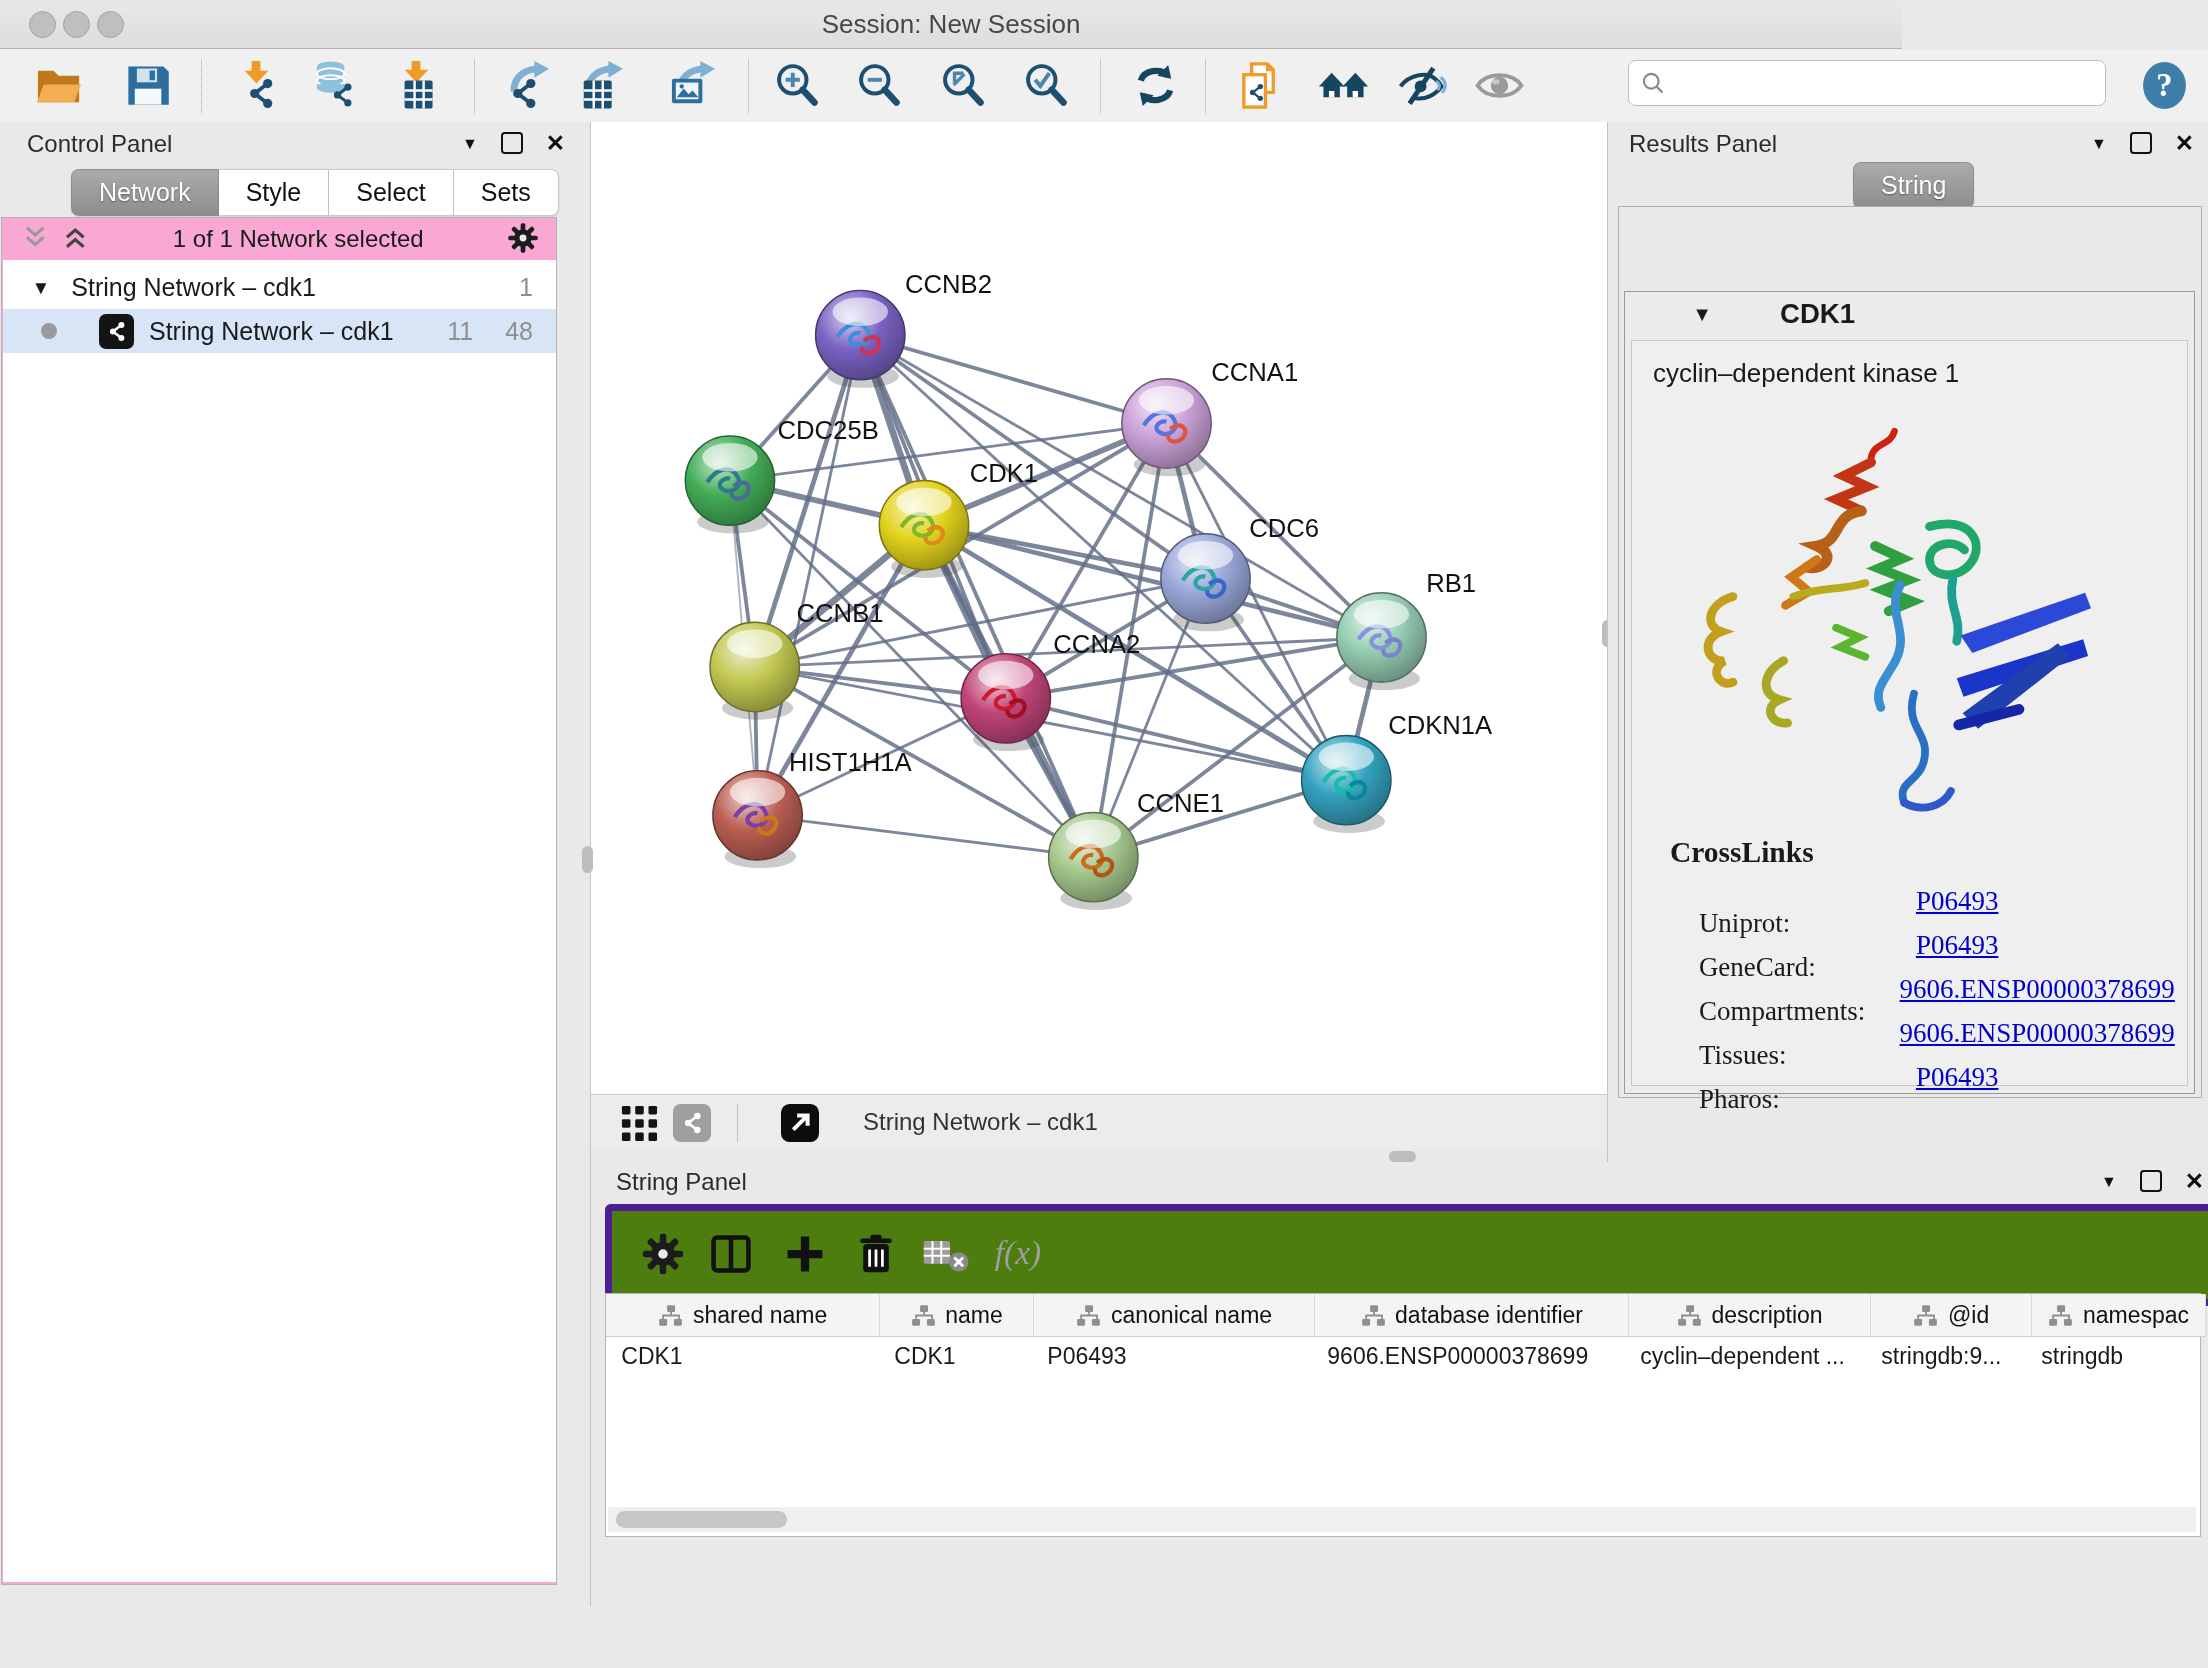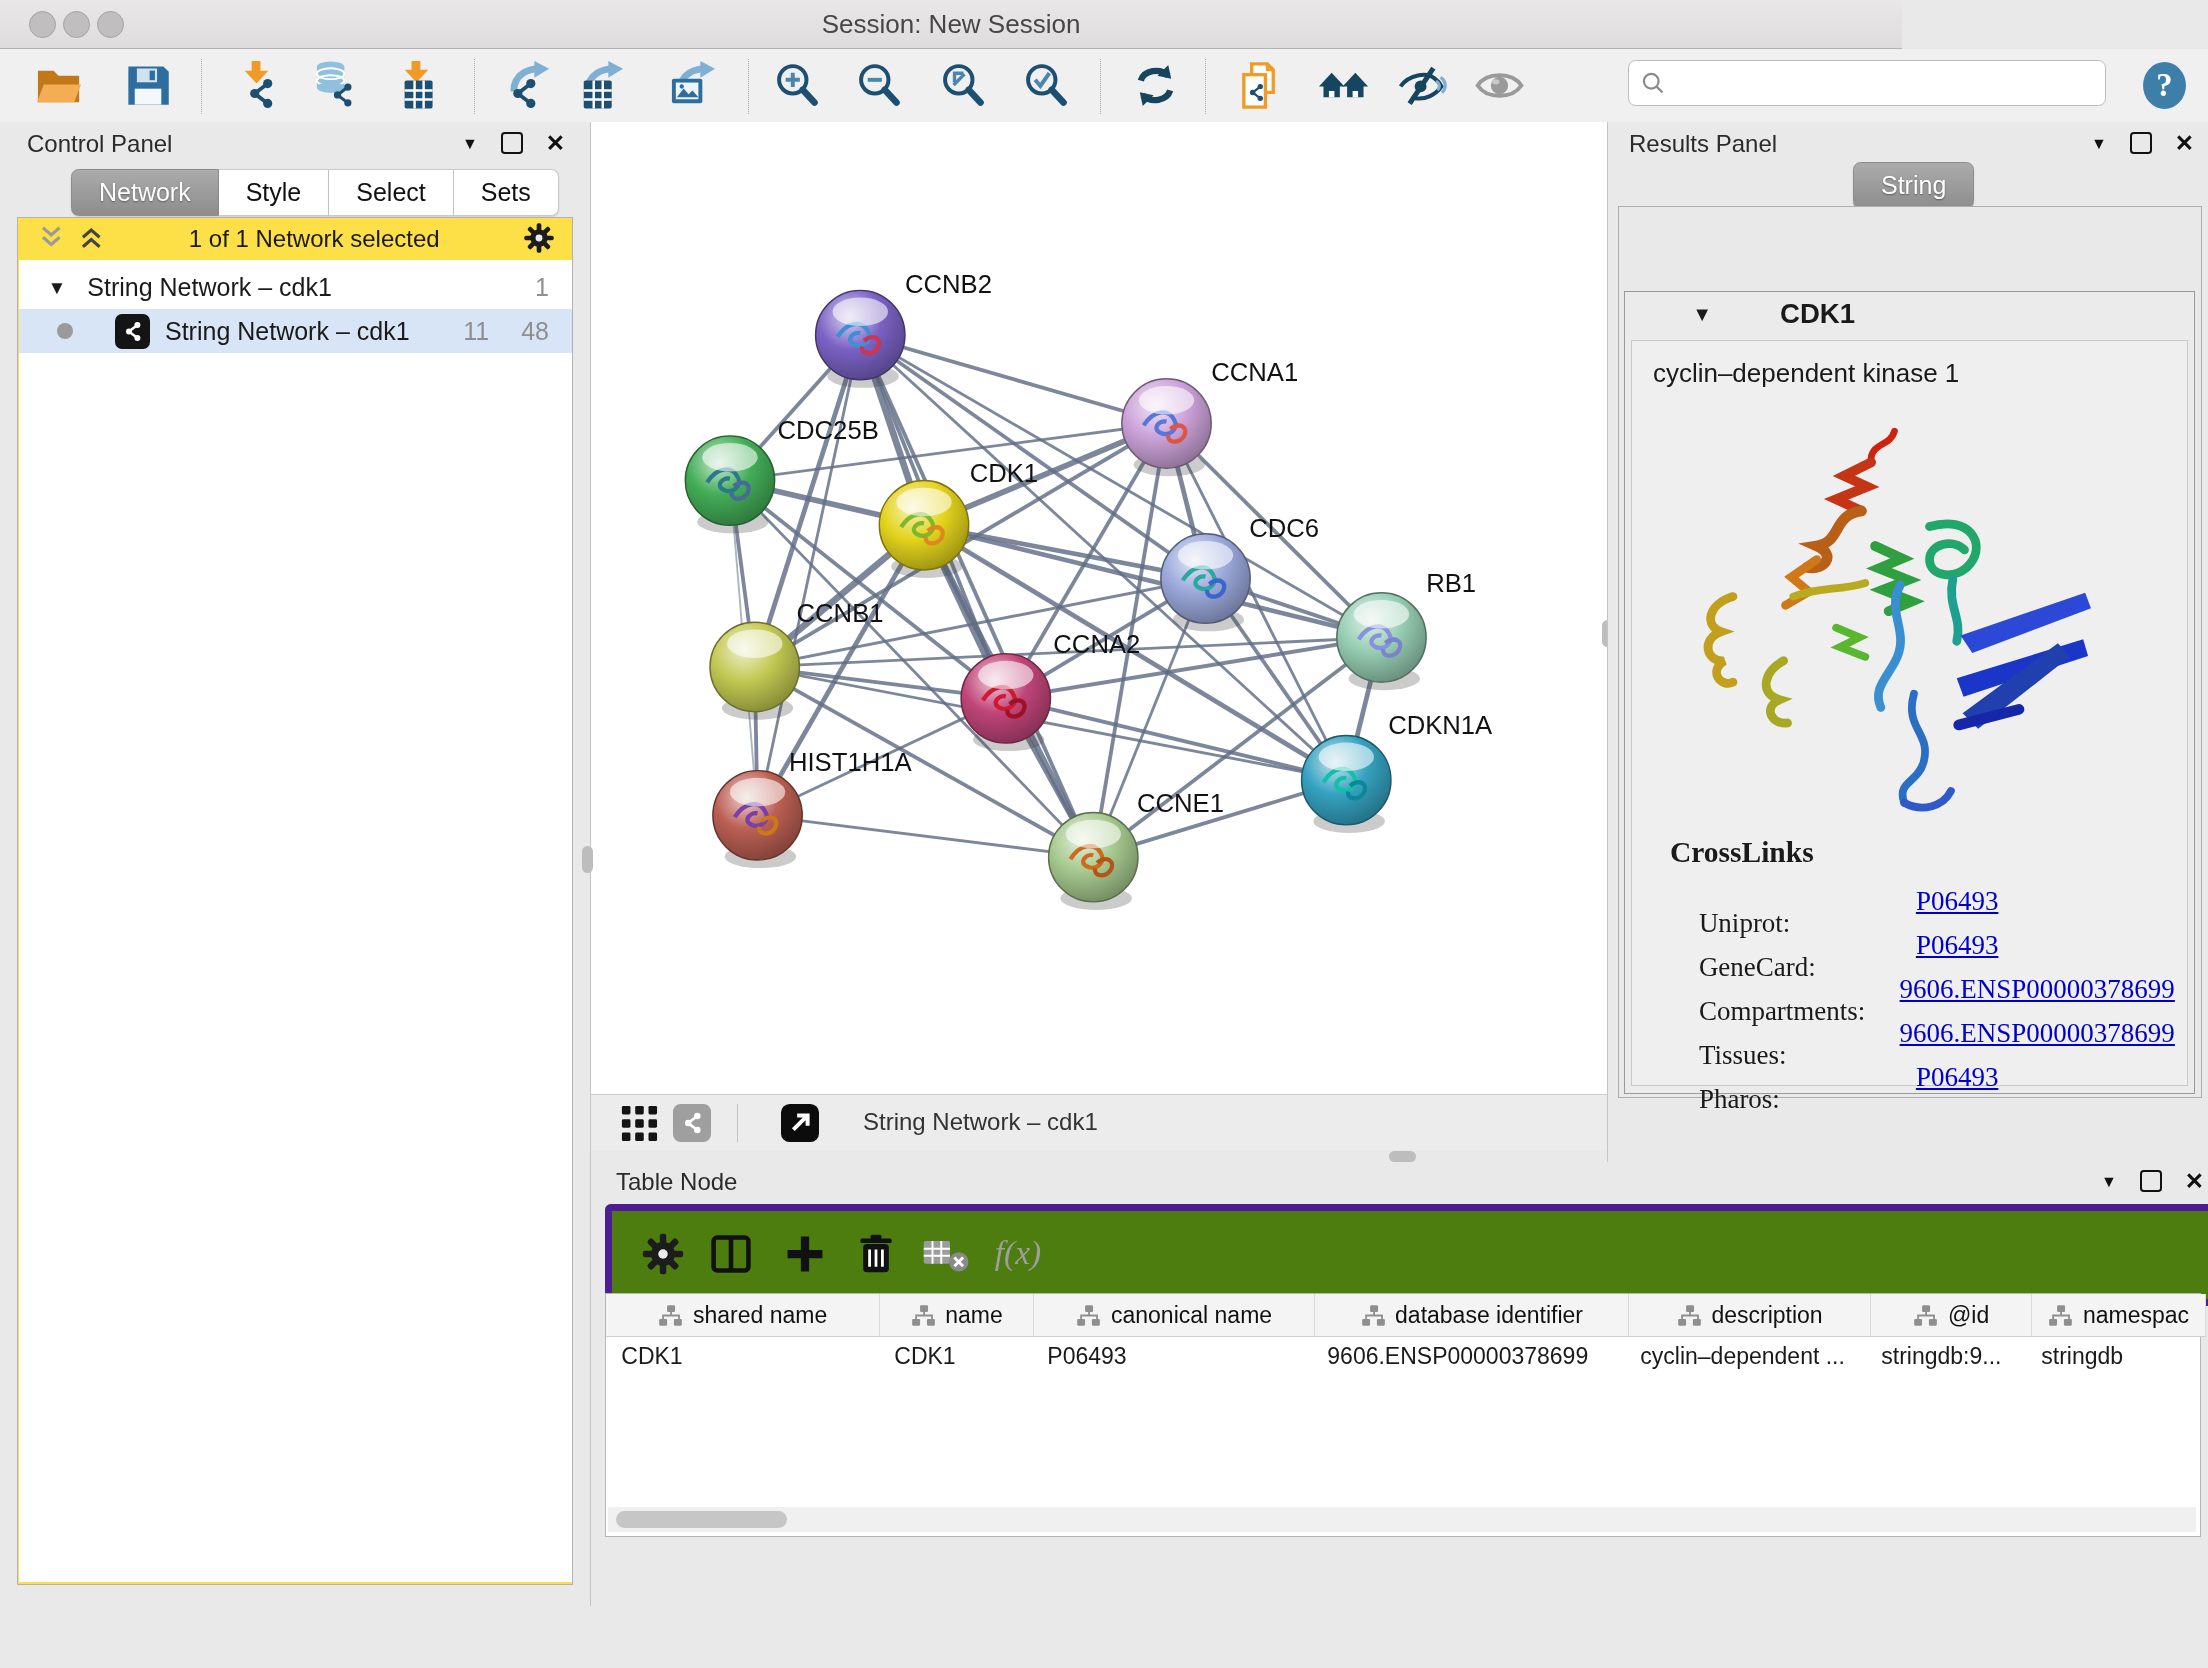--- a/index.html
+++ b/index.html
@@ -35,21 +35,21 @@
   .seg{display:flex;}
   .seg-tab{padding:0 27px;height:45px;line-height:45px;background:#fff;border:1px solid #c9c9c9;
            border-left:none;font-size:25px;color:#111;border-radius:0;box-shadow:0 1px 1.9px rgba(0,0,0,.12);}
   .seg-tab:first-child{border-left:1px solid #c9c9c9;border-radius:7.6px 0 0 7.6px;}
   .seg-tab:last-child{border-radius:0 7.6px 7.6px 0;}
   .seg-tab.active{background:linear-gradient(#ababab,#8d8d8d);color:#fff;border-color:#8d8d8d;
                   text-shadow:0 1px 1.9px rgba(0,0,0,.4);}
 
   
   #control-panel{left:0;top:122px;width:590px;height:1484px;background:#e9e9e9;border-right:1px solid #c4c4c4;}
-  #cp-box{position:absolute;left:17px;top:95px;width:554px;height:1366px;border:1px solid #b2b2b2;background:#fde047;}
+  #cp-box{position:absolute;left:1px;top:95px;width:554px;height:1366px;border:1px solid #b2b2b2;background:#f9a8d4;}
   #cp-box-header{position:absolute;left:0;top:0;width:100%;height:42px;display:flex;align-items:center;}
   #cp-tree{position:absolute;left:1px;top:42px;width:553px;height:1322px;background:#fff;}
   .tree-row{position:absolute;left:0;width:100%;height:44px;display:flex;align-items:center;font-size:25px;}
   .tree-count{color:#8f8f8f;font-size:25px;}
   .gray-dot{width:16px;height:16px;border-radius:50%;background:#9a9a9a;}
   .badge{width:35px;height:35px;}
   .badge svg{width:100%;height:100%;}
 
   
   #net-canvas{left:591px;top:122px;width:1016px;height:972px;background:#fff;}
@@ -648,21 +648,21 @@
                 <span class="xl-label">Pharos:</span>
                 <a class="xl-link" href="#">P06493</a>
               </div>
             </div>
         </div>
       </div>
     </div>
   </div>
 
   <div class="abs" id="table-panel">
-    <div class="abs panel-title" style="left:25px;top:5.7px">Table Node</div>
+    <div class="abs panel-title" style="left:25px;top:5.7px">String Panel</div>
     <div class="win-btns" style="left:1510px;top:7.6px">
       <span class="wb wb-caret">▼</span>
       <span class="wb-box"></span>
       <span class="wb">✕</span>
     </div>
     <div id="tp-toolbar">
       <span class="tp-icon" style="left:28.5px"><svg viewBox="0 0 48 48">
             <g fill="#1c1c1c">
               <rect x="20.5" y="2" width="7" height="44" rx="2.5" transform="rotate(0 24 24)"></rect>
               <rect x="20.5" y="2" width="7" height="44" rx="2.5" transform="rotate(45 24 24)"></rect>

